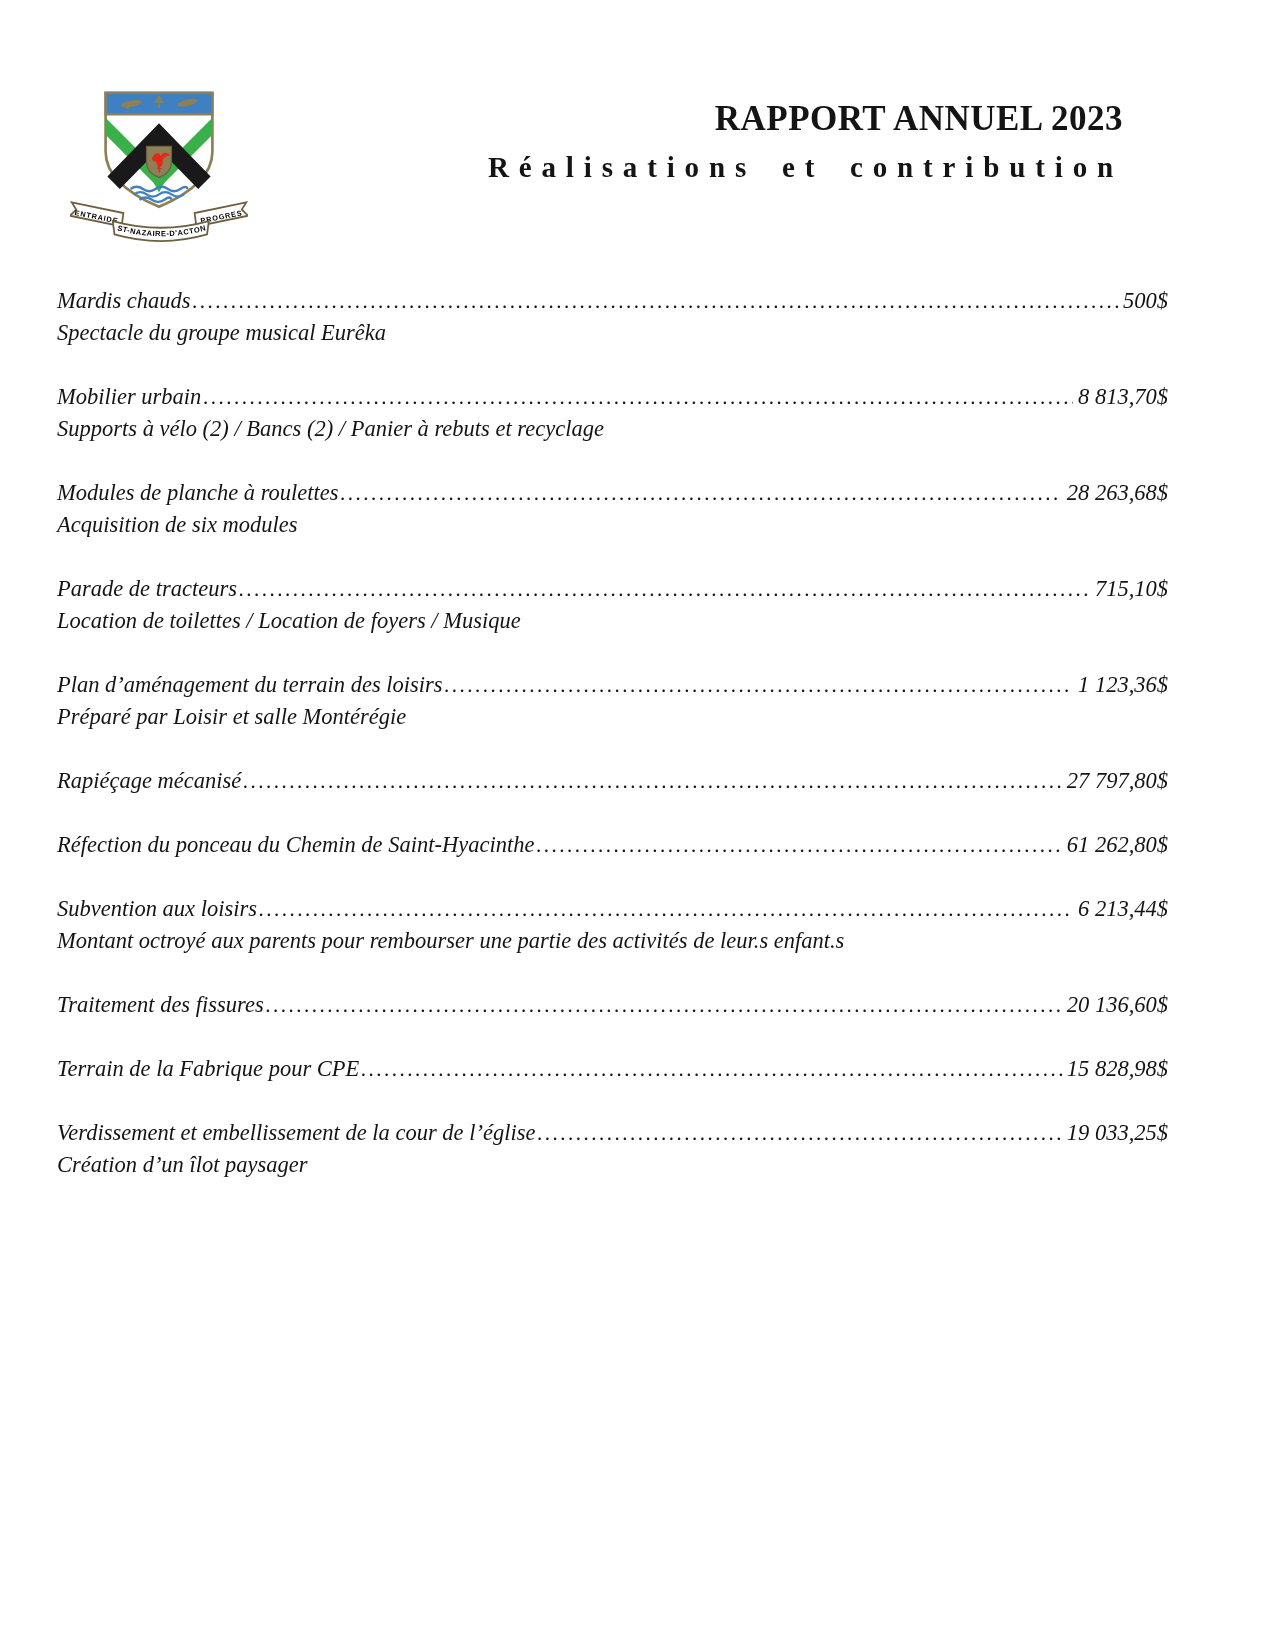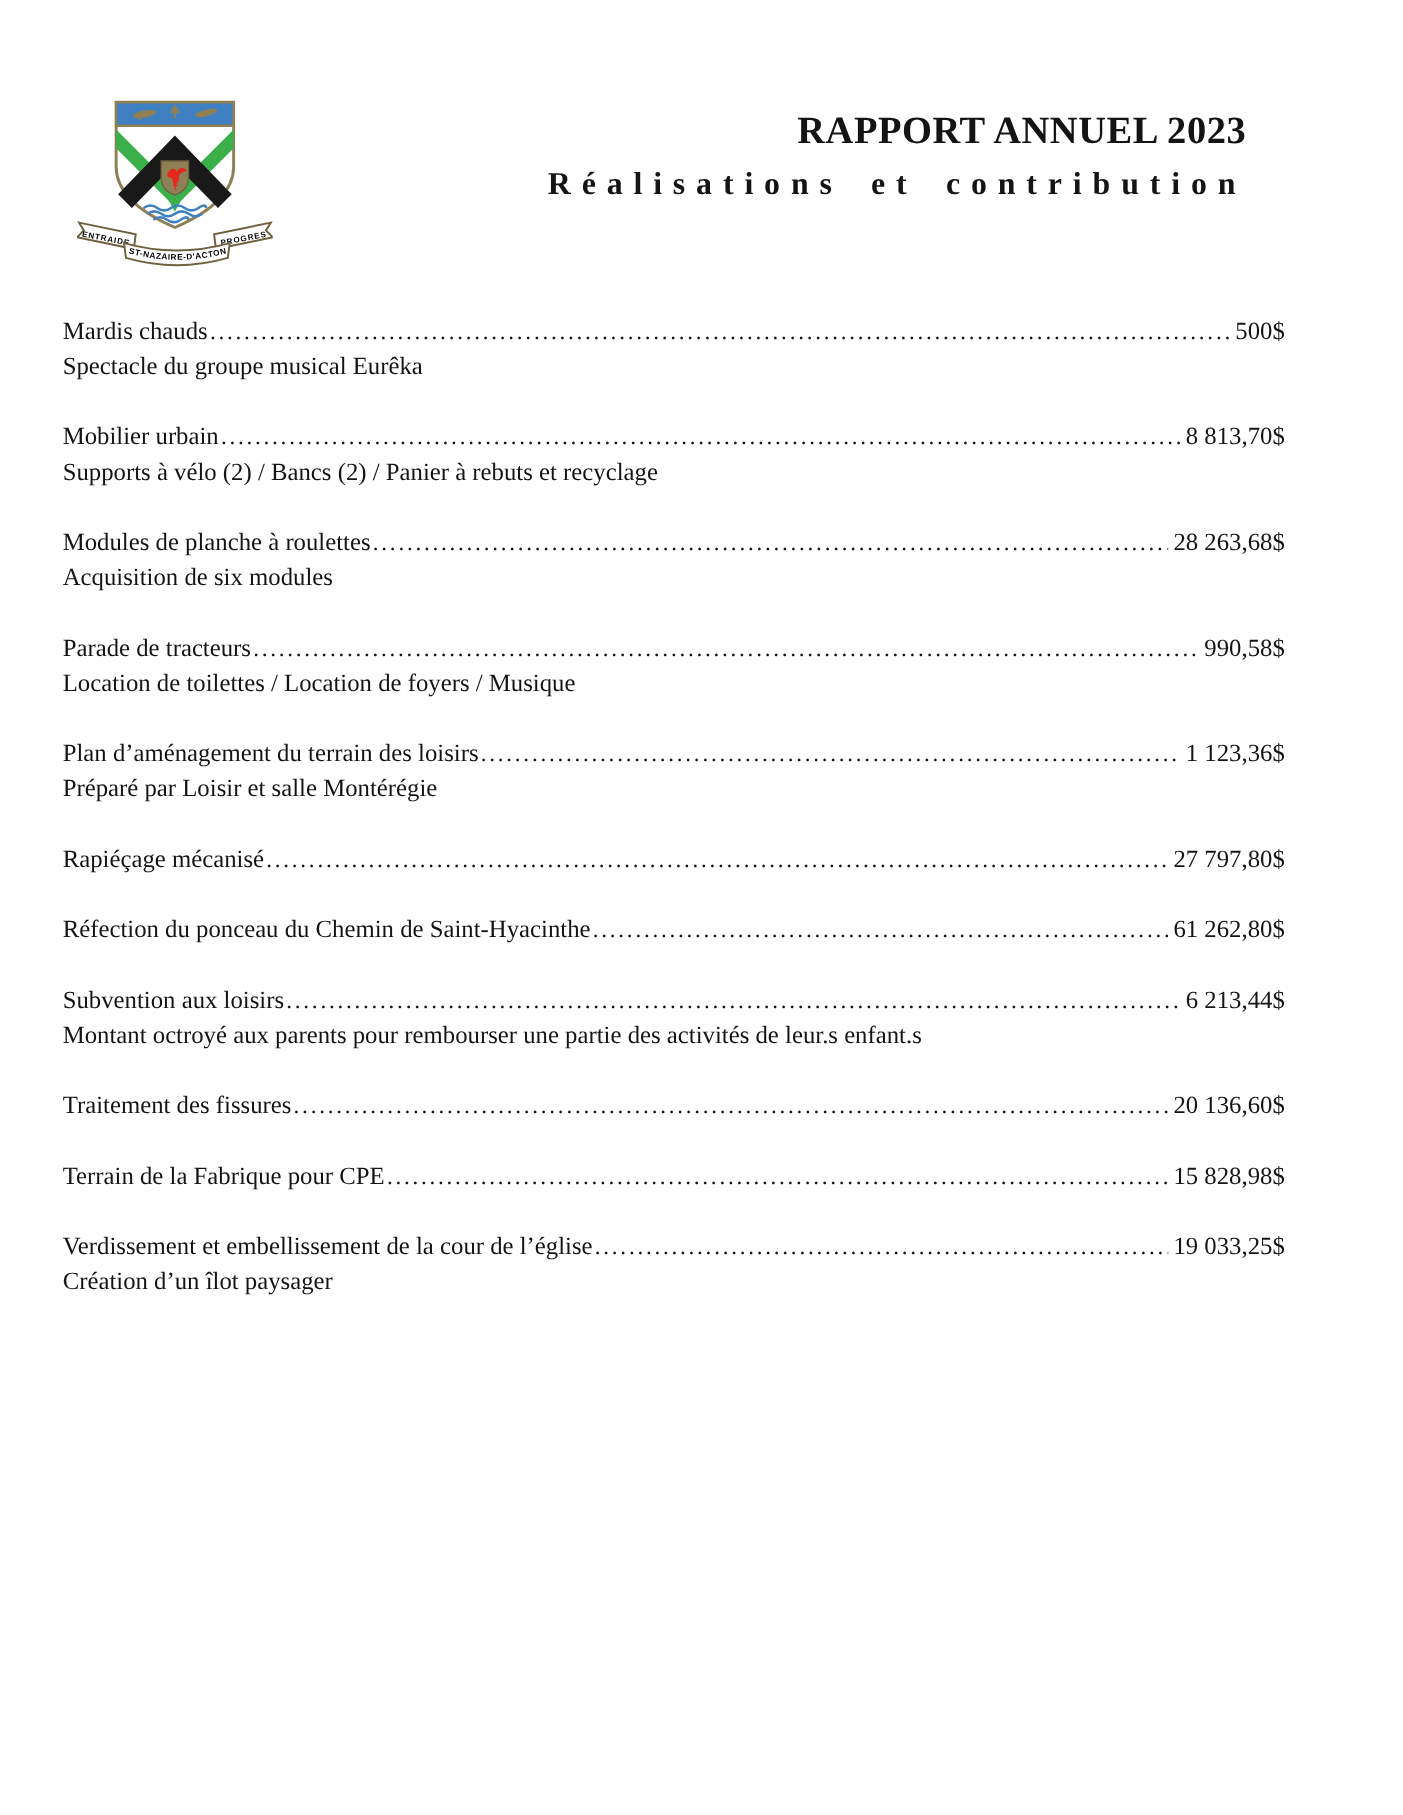--- a/index.html
+++ b/index.html
@@ -6,36 +6,36 @@
   .page {
     position:relative;
     width:1275px; height:1650px;
     background:#ffffff;
     font-family:"Liberation Serif", serif;
     color:#141414;
     overflow:hidden;
   }
   
   .logo { position:absolute; left:70px; top:80px; width:178px; height:170px; }
-  .header-text { position:absolute; top:99px; right:142px; text-align:right; }
+  .header-text { position:absolute; top:99px; right:152px; text-align:right; }
   .title {
     font-size:35px; font-weight:bold; letter-spacing:0.5px;
     margin:0; white-space:nowrap;
   }
   .subtitle {
     font-size:29px; font-weight:bold;
     letter-spacing:0.34em; word-spacing:0.30em;
     margin:12px 0 13px 0; white-space:nowrap;
   }
   
   .content {
     position:absolute; left:57px; top:285px; width:1111px;
     font-size:22.5px; line-height:32px;
   }
-  .entry { margin:0 0 32px 0; }
+  .entry { margin:0 0 32px 0;font-style:italic; }
   .entry-row { display:flex; align-items:baseline; }
   .entry-label { white-space:nowrap; }
   .entry-dots {
     flex:1 1 auto; overflow:hidden; white-space:nowrap;
     margin:0 2px; min-width:10px;
   }
   .entry-dots::after {
     content:"................................................................................................................................................................................................................";
     letter-spacing:2.5px; font-size:21px;
   }
@@ -137,21 +137,21 @@
           <span class="entry-dots"></span>
           <span class="entry-amount">28 263,68$</span>
         </div>
         <div class="entry-detail">Acquisition de six modules</div>
       </div>
 
       <div class="entry">
         <div class="entry-row">
           <span class="entry-label">Parade de tracteurs</span>
           <span class="entry-dots"></span>
-          <span class="entry-amount">990,58$</span>
+          <span class="entry-amount">715,10$</span>
         </div>
         <div class="entry-detail">Location de toilettes / Location de foyers / Musique</div>
       </div>
 
       <div class="entry">
         <div class="entry-row">
           <span class="entry-label">Plan d’aménagement du terrain des loisirs</span>
           <span class="entry-dots"></span>
           <span class="entry-amount">1 123,36$</span>
         </div>

